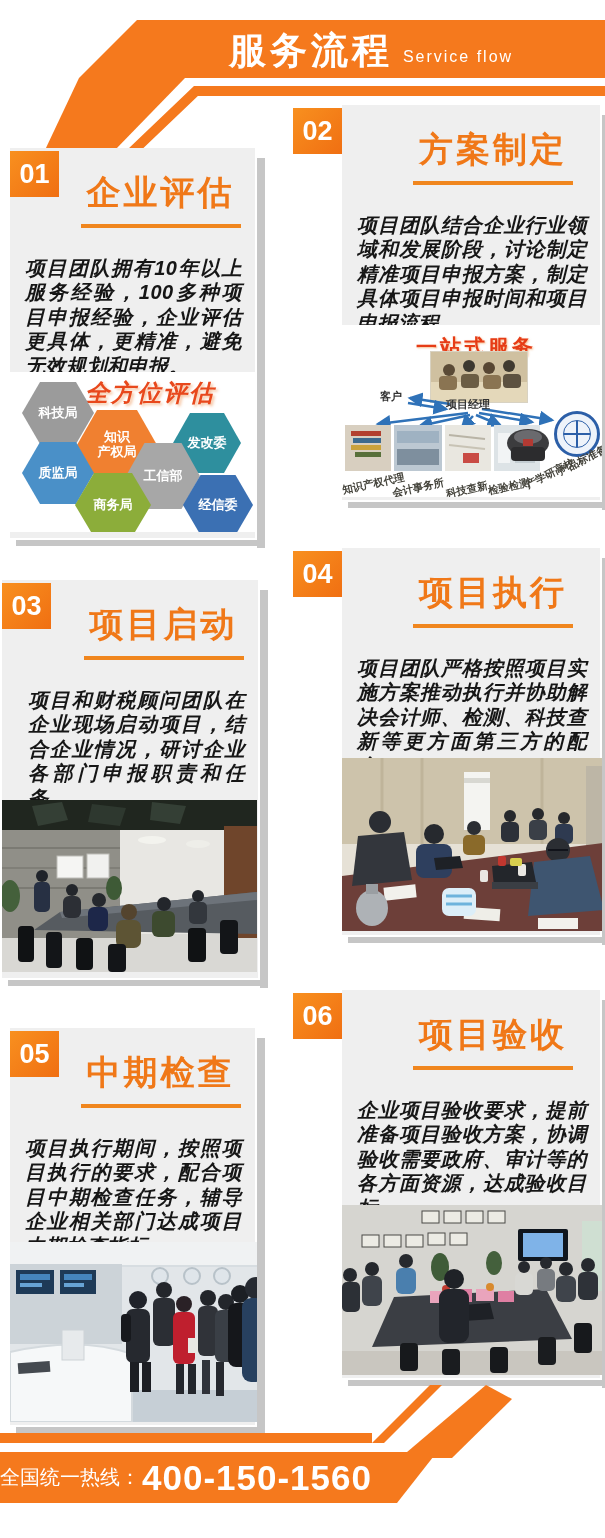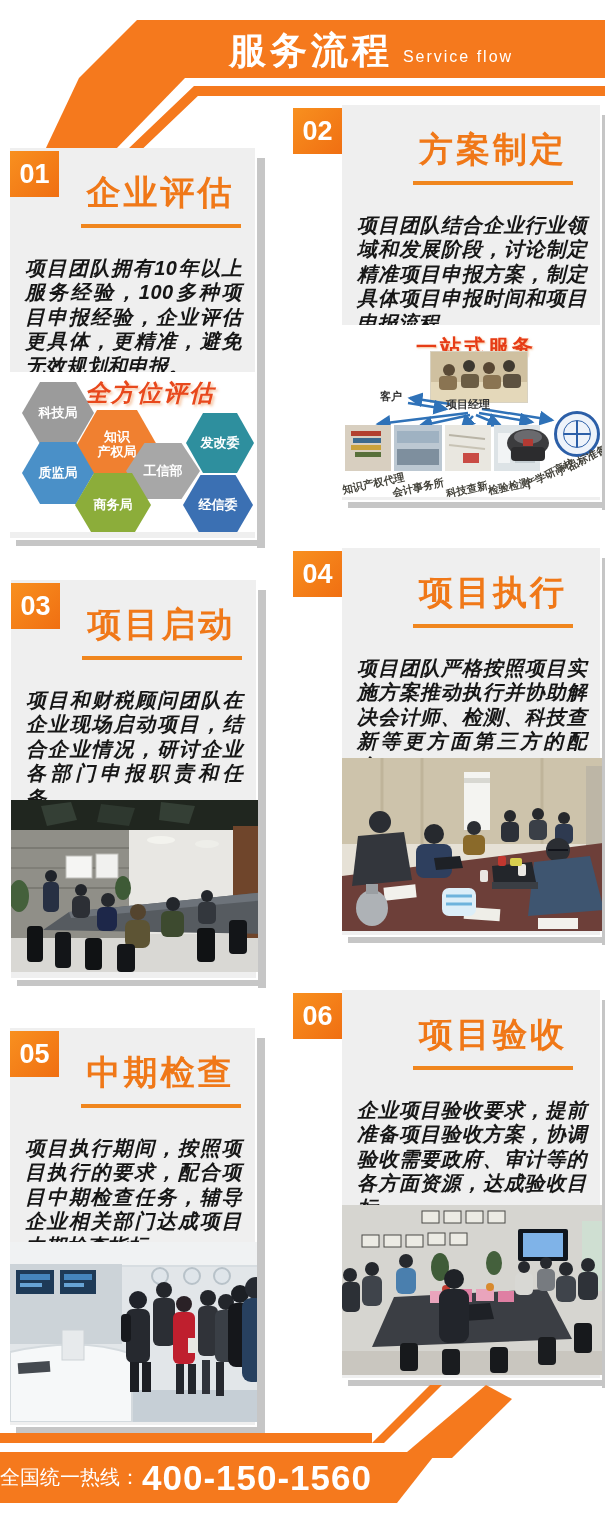--- a/index.html
+++ b/index.html
@@ -28,21 +28,21 @@
   .card::after{ 
     content:"";position:absolute;top:10px;right:-10px;width:8px;height:100%;
     background:#c6c6c6;
   }
   .card::before{ 
     content:"";position:absolute;left:6px;bottom:-8px;height:6px;right:-10px;
     background:#c6c6c6;
   }
   #card1{left:10px;top:148px;width:245px;height:390px;}
   #card2{left:342px;top:105px;width:258px;height:395px;}
-  #card3{left:11px;top:580px;width:245px;height:398px;}
+  #card3{left:2px;top:580px;width:245px;height:398px;padding-left:11px;}
   #card4{left:342px;top:548px;width:258px;height:387px;}
   #card5{left:10px;top:1028px;width:245px;height:397px;}
   #card6{left:342px;top:990px;width:258px;height:388px;}
 
   .badge{
     position:absolute;top:3px;width:49px;height:46px;z-index:3;
     background:linear-gradient(135deg,#f8901f,#f06f12);
     color:#fff;font-size:27px;font-weight:bold;
     display:flex;align-items:center;justify-content:center;
   }
@@ -139,27 +139,27 @@
   <div class="card-body">项目团队拥有10年以上服务经验，100多种项目申报经验，企业评估更具体，更精准，避免无效规划和申报。</div>
   <div class="card-media">
     <div class="eval-title">全方位评估</div>
     <div class="hex" style="left: 12px; top: 10px; width: 72px; height: 62px; background: rgb(155, 155, 155);">
         <span>科技局</span>
       </div>
     <div class="hex" style="left: 67px; top: 38px; width: 80px; height: 70px; background: rgb(240, 128, 48);">
         <span>知识
 产权局</span>
       </div>
-    <div class="hex" style="left: 176px; top: 41px; width: 68px; height: 60px; background: rgb(46, 143, 158);">
+    <div class="hex" style="left: 163px; top: 41px; width: 68px; height: 60px; background: rgb(46, 143, 158);">
         <span>发改委</span>
       </div>
     <div class="hex" style="left: 12px; top: 70px; width: 72px; height: 62px; background: rgb(74, 144, 200);">
         <span>质监局</span>
       </div>
-    <div class="hex" style="left: 116px; top: 71px; width: 74px; height: 56px; background: rgb(167, 167, 167);">
+    <div class="hex" style="left: 116px; top: 71px; width: 74px; height: 66px; background: rgb(167, 167, 167);">
         <span>工信部</span>
       </div>
     <div class="hex" style="left: 65px; top: 101px; width: 76px; height: 64px; background: rgb(140, 173, 58);">
         <span>商务局</span>
       </div>
     <div class="hex" style="left: 173px; top: 103px; width: 70px; height: 60px; background: rgb(59, 112, 179);">
         <span>经信委</span>
       </div>
   </div>
 </div>

